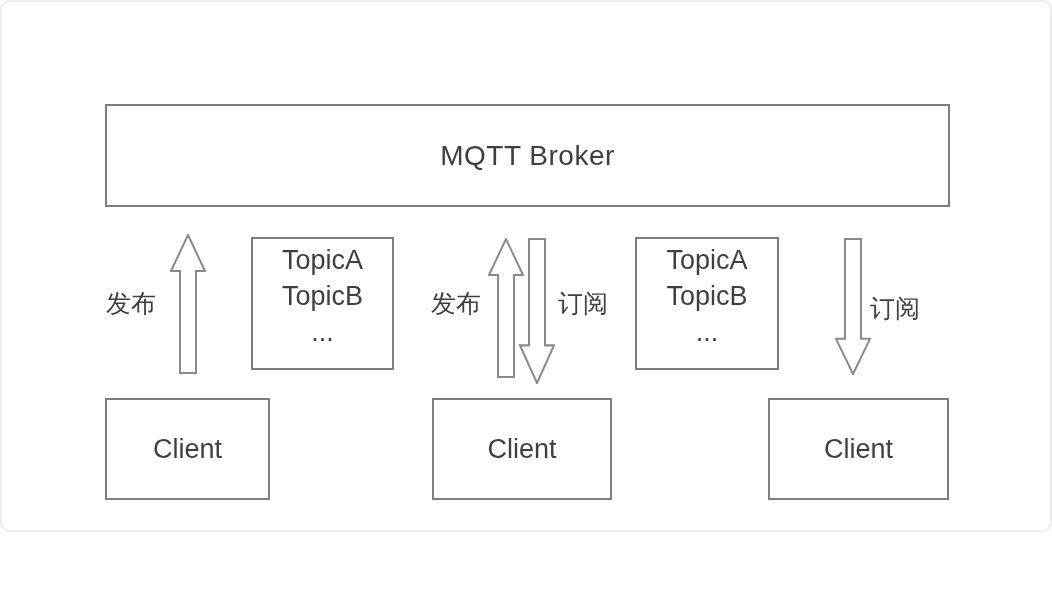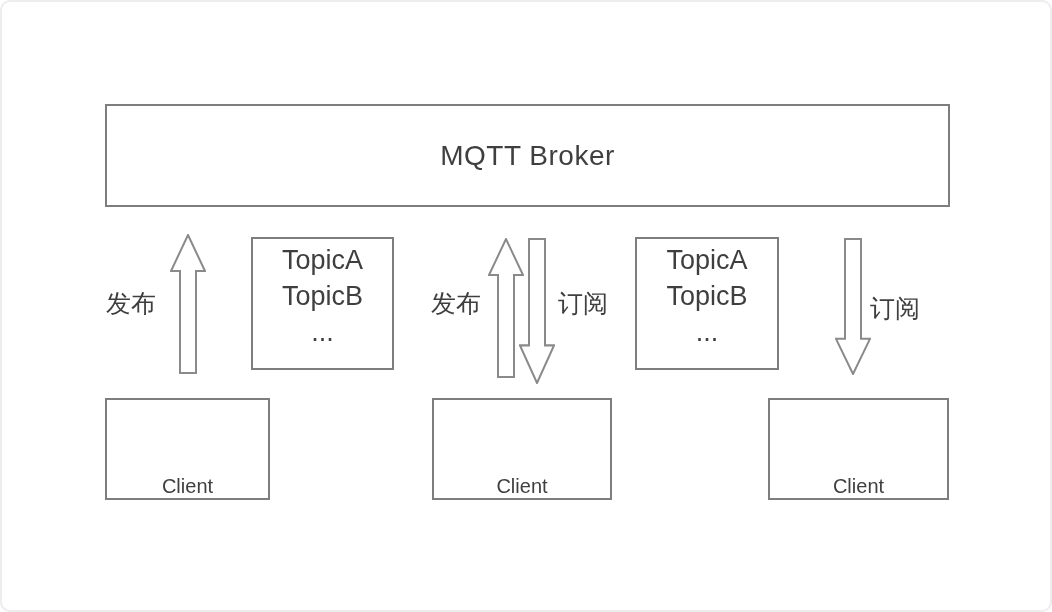--- a/index.html
+++ b/index.html
@@ -3,21 +3,21 @@
 <meta charset="utf-8">
 <style>
   html, body {
     margin: 0;
     padding: 0;
     background: #ffffff;
   }
   .card {
     position: relative;
     width: 1052px;
-    height: 612px;
+    height: 532px;
     background: #ffffff;
     border: 2px solid #ededed;
     border-radius: 10px;
     box-sizing: border-box;
     overflow: hidden;
     font-family: "Liberation Sans", "DejaVu Sans", sans-serif;
     color: #3f3f3f;
   }
   .box {
     position: absolute;
@@ -35,21 +35,21 @@
     letter-spacing: 0.5px;
   }
   .topic-box {
     flex-direction: column;
     font-size: 27px;
     line-height: 36px;
     padding-bottom: 16px;
   }
   .topic-box-left  { left: 249px; top: 235px; width: 143px; height: 133px; }
   .topic-box-right { left: 633px; top: 235px; width: 144px; height: 133px; }
-  .client-box { font-size: 20px; align-items: flex-end; }
+  .client-box { font-size: 27px; }
   .client-box-1 { left: 103px; top: 396px; width: 165px; height: 102px; }
   .client-box-2 { left: 430px; top: 396px; width: 180px; height: 102px; }
   .client-box-3 { left: 766px; top: 396px; width: 181px; height: 102px; }
   .arrow {
     position: absolute;
     display: block;
   }
   .arrow polygon {
     fill: #ffffff;
     stroke: #8a8a8a;

